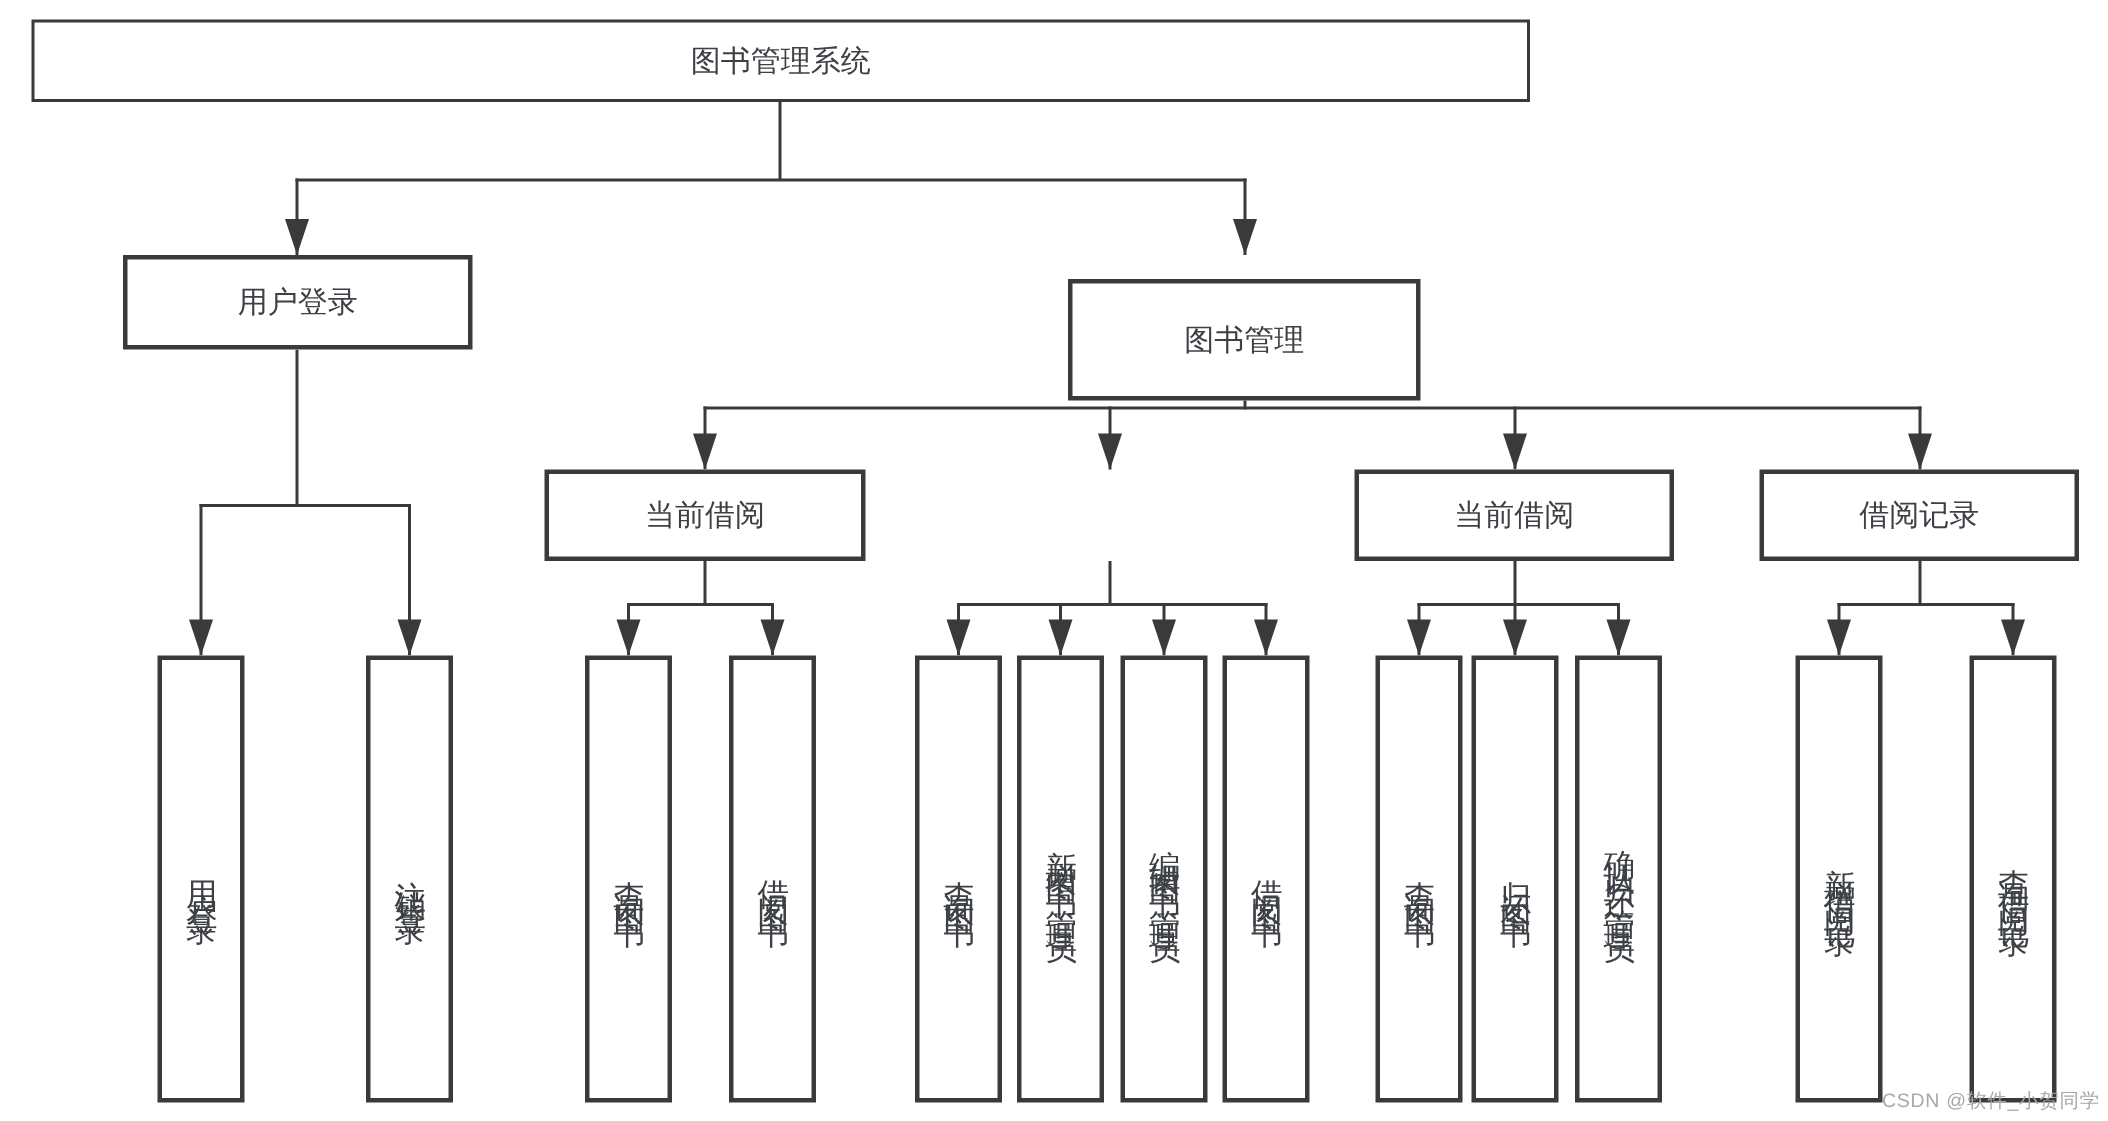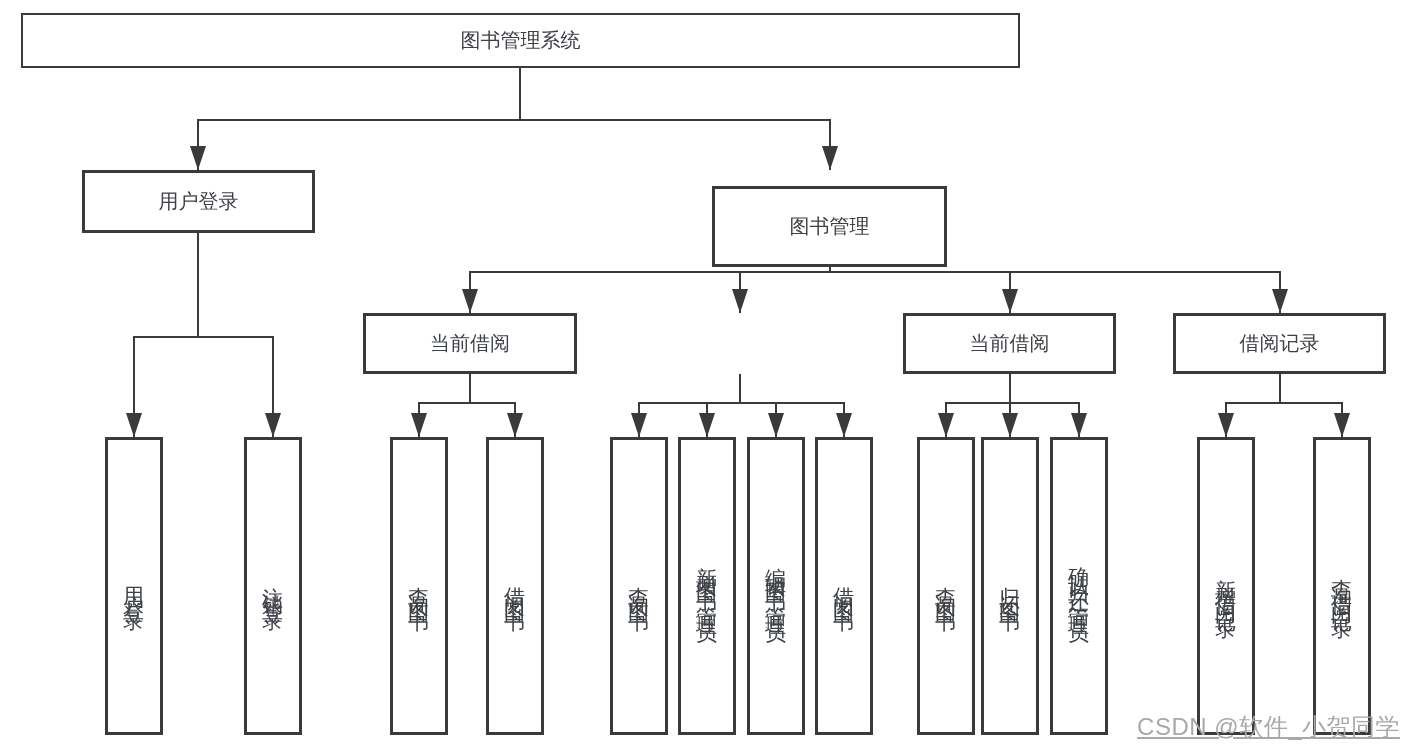--- a/index.html
+++ b/index.html
@@ -78,25 +78,24 @@
     border-left: 8px solid transparent;
     border-right: 8px solid transparent;
     border-top: 24px solid var(--line);
     z-index: 1;
   }
   
   .watermark {
     position: absolute;
     right: 5px;
     bottom: 4px;
-    font-size: 24px;
+    font-size: 13px;
     color: var(--watermark);
     z-index: 3;
     letter-spacing: 0.5px;
-    text-decoration: underline;
   }
 </style>
 </head>
 <body>
 
 <div class="canvas">
 
   <div class="node root">
     <span>图书管理系统</span>
   </div>

